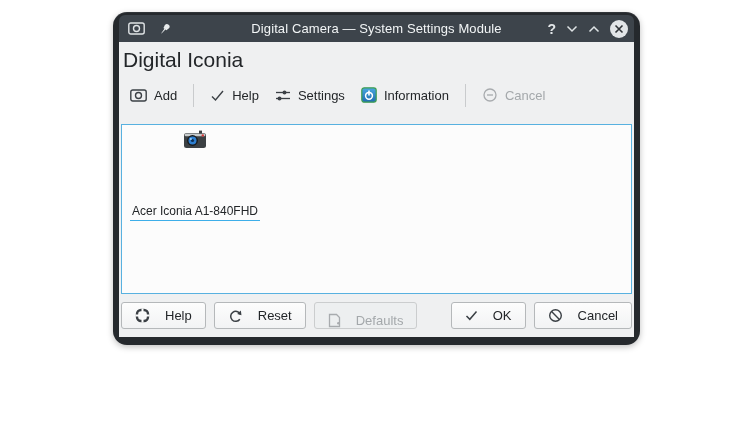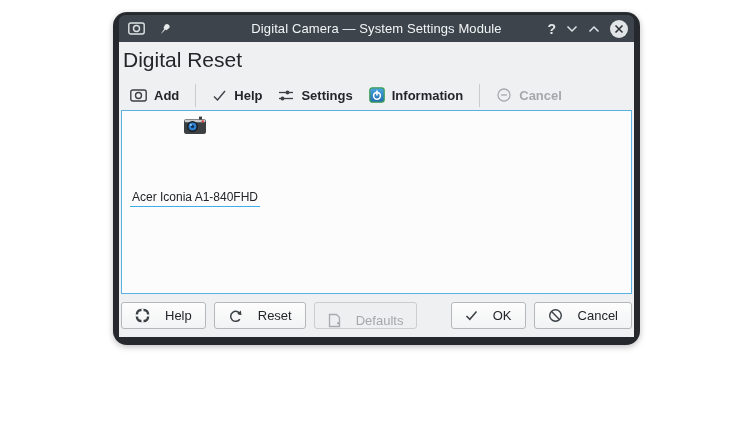--- a/index.html
+++ b/index.html
@@ -33,21 +33,21 @@
     width:18px; height:18px; border-radius:50%; background:#e2e5e7;
     display:flex; align-items:center; justify-content:center;
   }
   
   .content {
     flex:1; min-height:0; background:#eff0f1; display:flex; flex-direction:column;
     padding:1px 1px 0 1px; box-sizing:border-box;
   }
   .heading { font-size:21px; color:#232629; padding:3px 0 0 3px; line-height:1.35; }
   
-  .toolbar { display:flex; align-items:center; margin:8px 0 1px 0; padding:0 2px;font-weight:bold; }
+  .toolbar { display:flex; align-items:center; margin:8px 0 15px 0; padding:0 2px; }
   .tbtn {
     display:flex; align-items:center; gap:7px; padding:5px 8px;
     font-size:13px; color:#232629; border-radius:3px; white-space:nowrap;
   }
   .tbtn.disabled { color:#a4a8ab; }
   .tsep { width:1px; height:23px; background:#c9cbcd; margin:0 8px; }
   
   .list {
     flex:1; min-height:0; margin:1px 1px 0 1px;
     border:1px solid #58b1e0; background:#fcfcfc; position:relative;
@@ -114,21 +114,21 @@
           <svg width="10" height="10" viewBox="0 0 10 10">
             <path d="M1.5 1.5 L8.5 8.5 M8.5 1.5 L1.5 8.5" stroke="#2f3337" stroke-width="1.6"></path>
           </svg>
         </span>
       </span>
     </div>
   </div>
 
   <div class="content">
 
-    <div class="heading">Digital Reset</div>
+    <div class="heading">Digital Iconia</div>
 
     <div class="toolbar">
       <div class="tbtn">
         <span class="icon">
           <svg width="17" height="13" viewBox="0 0 17 13">
             <rect x="0.8" y="1" width="15.4" height="11" rx="2" fill="none" stroke="#3b4045" stroke-width="1.4"></rect>
             <circle cx="8.5" cy="6.5" r="3" fill="none" stroke="#3b4045" stroke-width="1.4"></circle>
           </svg>
         </span>
         <span>Add</span>

